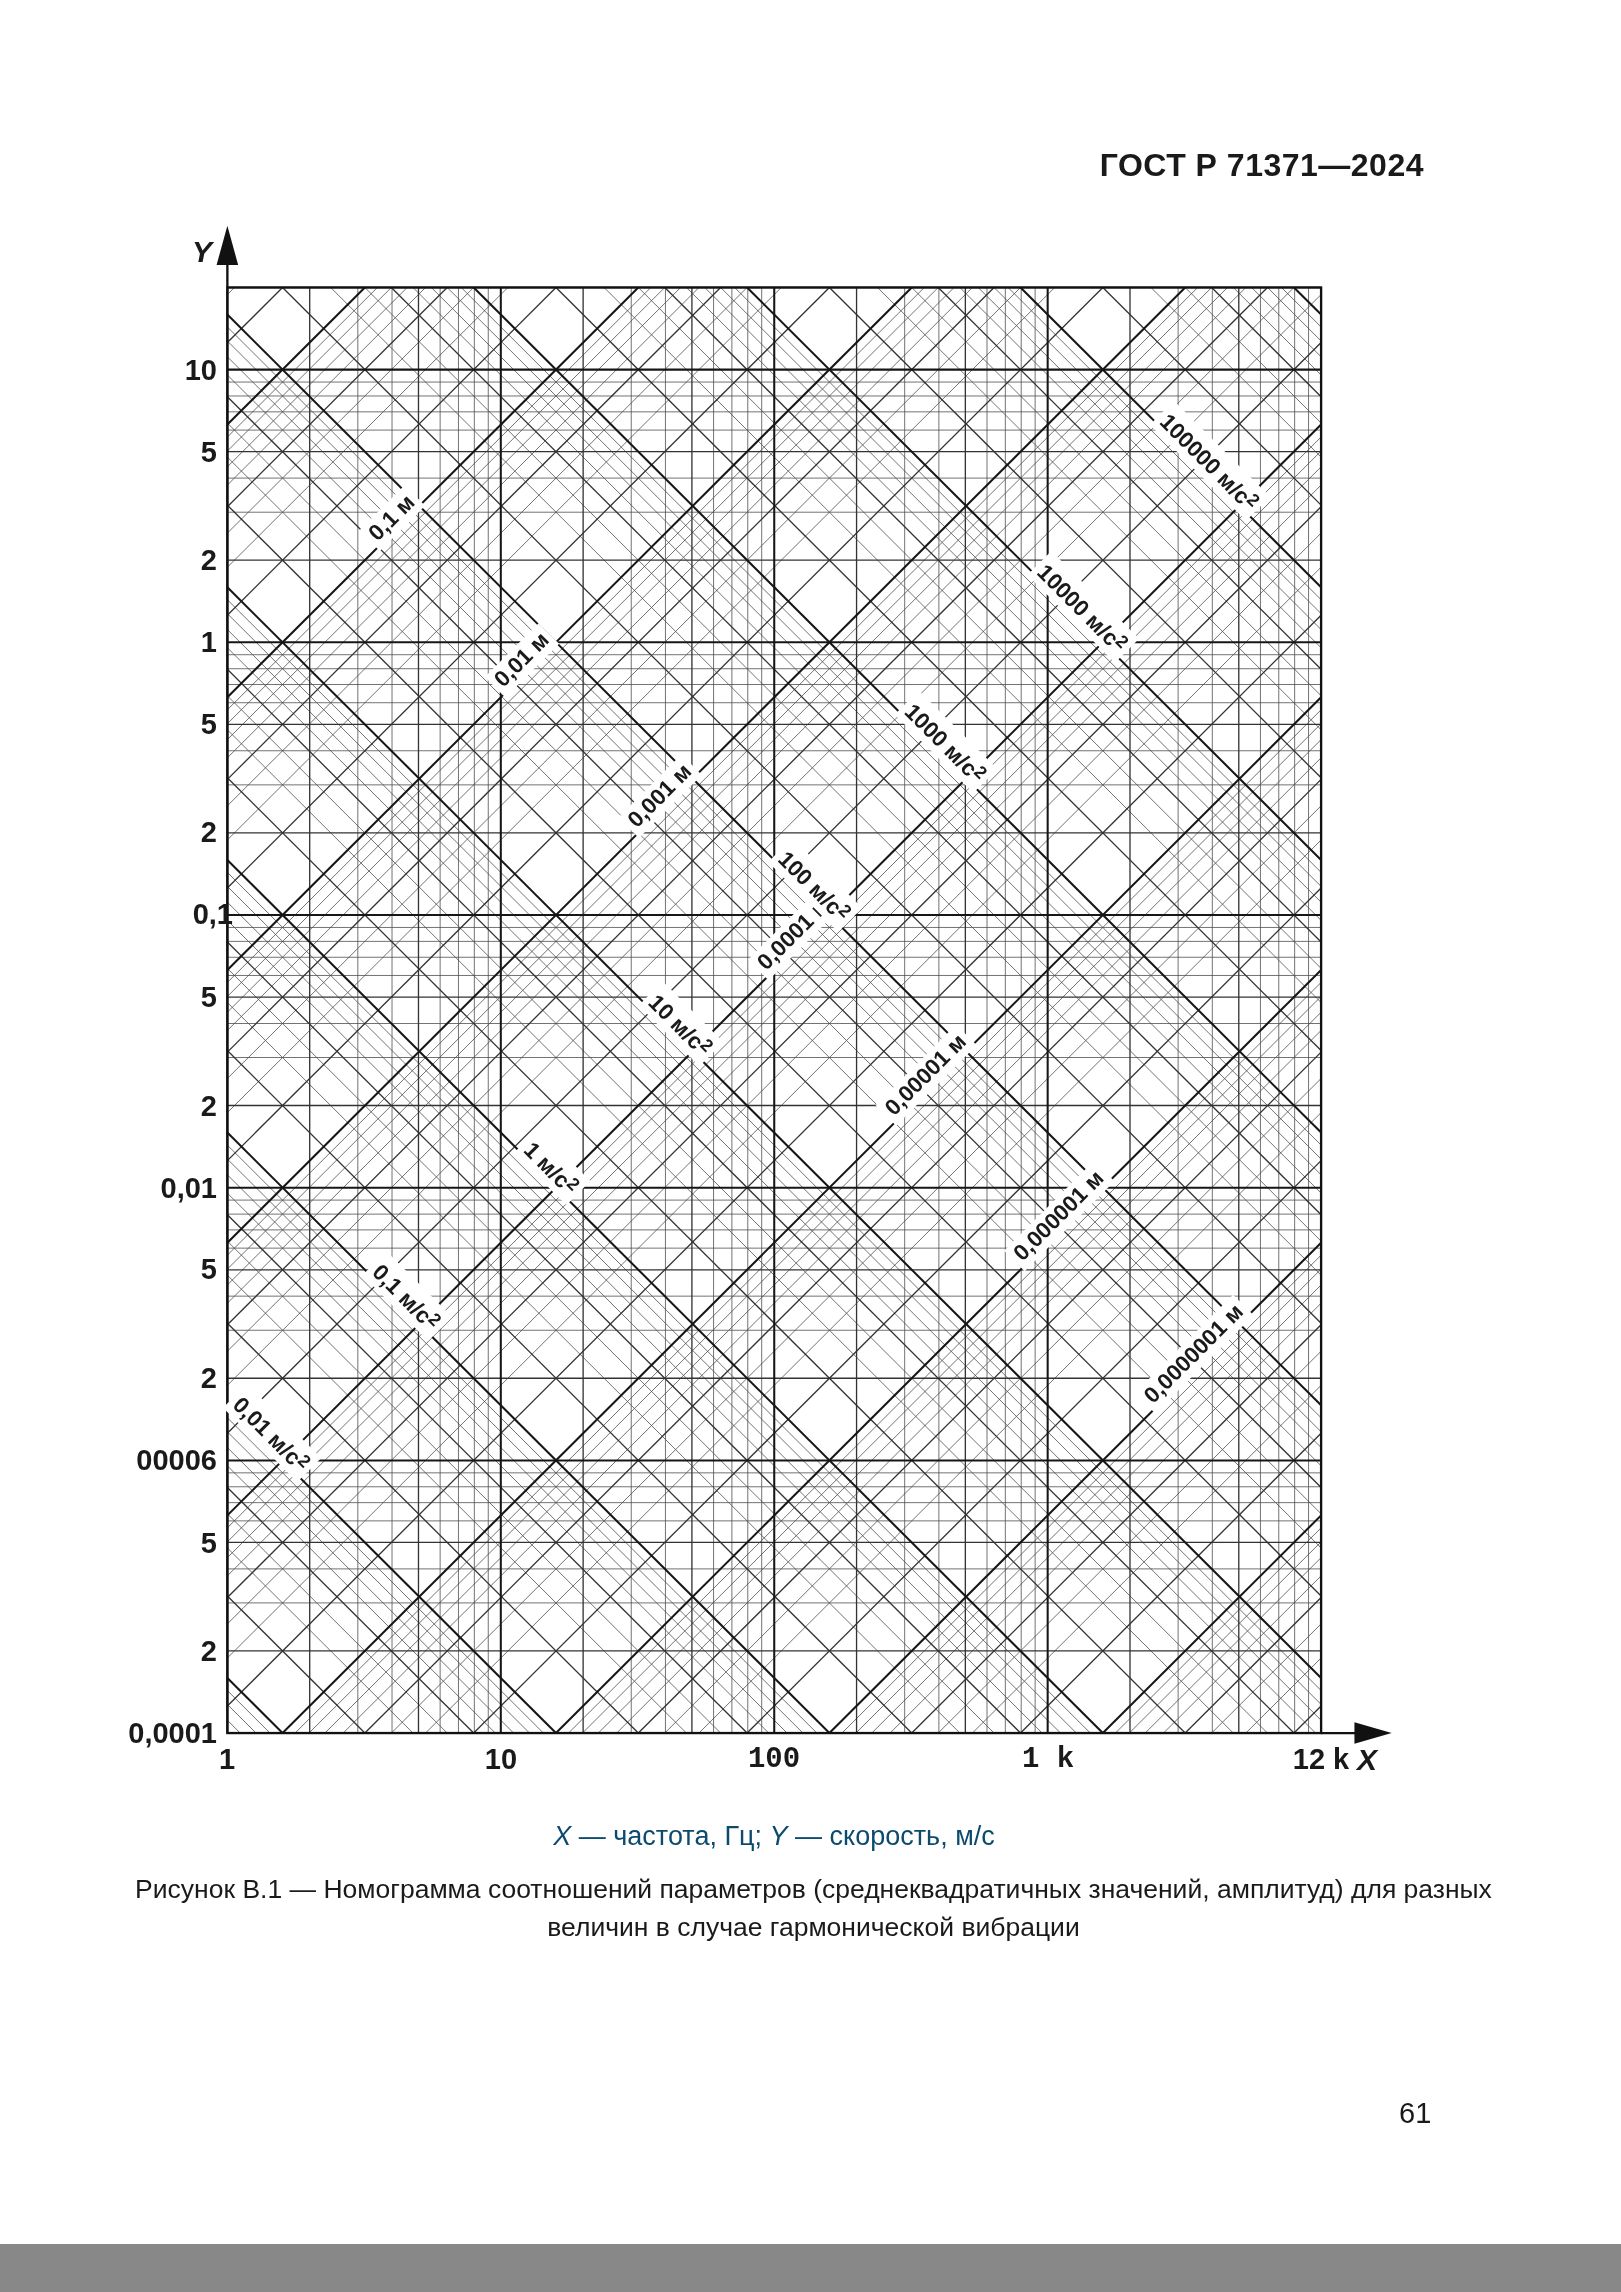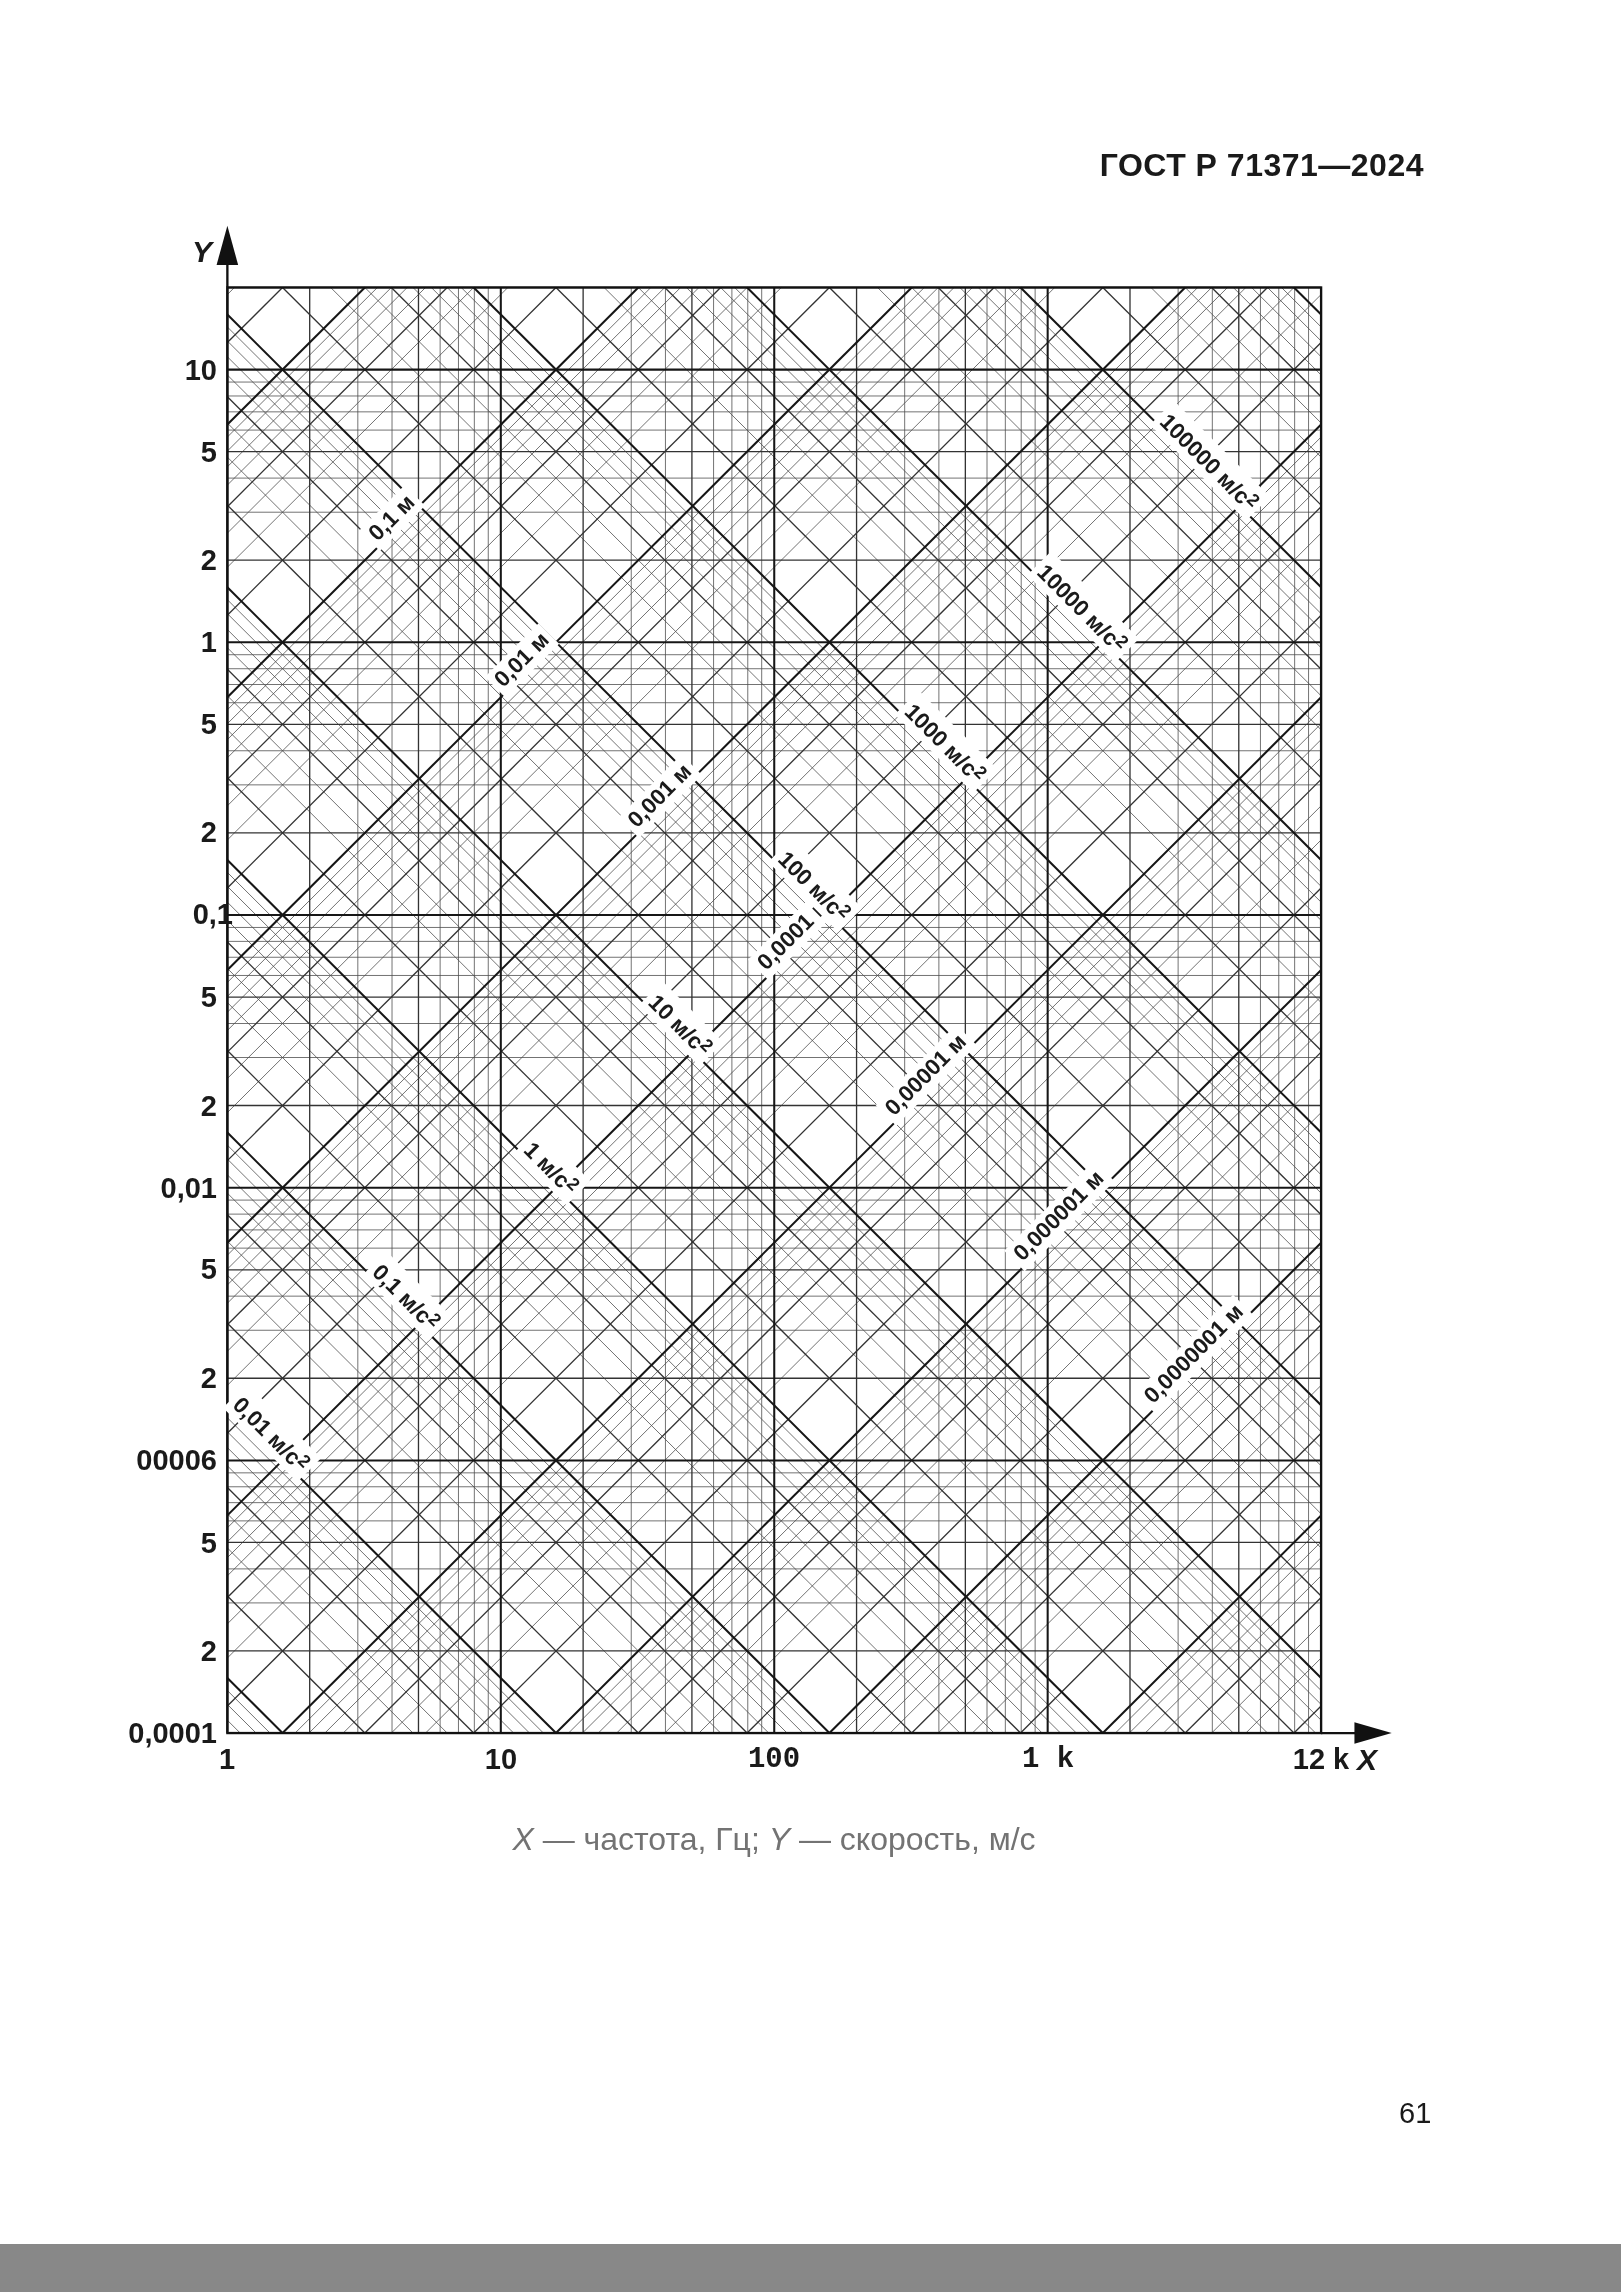--- a/index.html
+++ b/index.html
@@ -26,21 +26,21 @@
   }
   .diag-label{
     position:absolute;background:#fff;padding:2px 4.9px;font-size:22.5px;font-weight:bold;
     white-space:nowrap;line-height:24.5px;
   }
   .diag-label .sup{font-size:17.6px;vertical-align:6.9px;}
   .rot-up{transform:translate(-50%,-50%) rotate(-45deg);}
   .rot-down{transform:translate(-50%,-50%) rotate(45deg);}
   #axis-note{
     position:absolute;top:1821px;left:227px;width:1094px;text-align:center;
-    font-size:32px;color:#737373;
+    font-size:27px;color:#0c4a6e;
   }
   #axis-note .it{font-style:italic;}
   #figure-caption{
     position:absolute;top:1870px;left:88px;width:1451px;text-align:center;
     font-size:26.5px;line-height:38px;color:#1a1a1a;
   }
   #page-number{
     position:absolute;top:2068px;left:1399px;font-size:29px;margin-top:29px;
   }
 </style>
@@ -354,17 +354,21 @@
       <div class="diag-label rot-down" style="left: 946px; top: 742px;">1000 м/с<span class="sup">2</span></div>
       <div class="diag-label rot-down" style="left: 815px; top: 885px;">100 м/с<span class="sup">2</span></div>
       <div class="diag-label rot-down" style="left: 681px; top: 1024px;">10 м/с<span class="sup">2</span></div>
       <div class="diag-label rot-down" style="left: 552px; top: 1167px;">1 м/с<span class="sup">2</span></div>
       <div class="diag-label rot-down" style="left: 407px; top: 1296px;">0,1 м/с<span class="sup">2</span></div>
       <div class="diag-label rot-down" style="left: 272px; top: 1433px;">0,01 м/с<span class="sup">2</span></div>
     </div>
 
   <div id="axis-note"><span class="it">X</span><span> — частота, Гц; </span><span class="it">Y</span><span> — скорость, м/с</span></div>
 
+  <div id="figure-caption">
+    <div>Рисунок В.1 — Номограмма соотношений параметров (среднеквадратичных значений, амплитуд) для разных</div>
+    <div>величин в случае гармонической вибрации</div>
+  </div>
 
   <div id="page-number">61</div>
 
 </div>
 
 
 </body></html>

